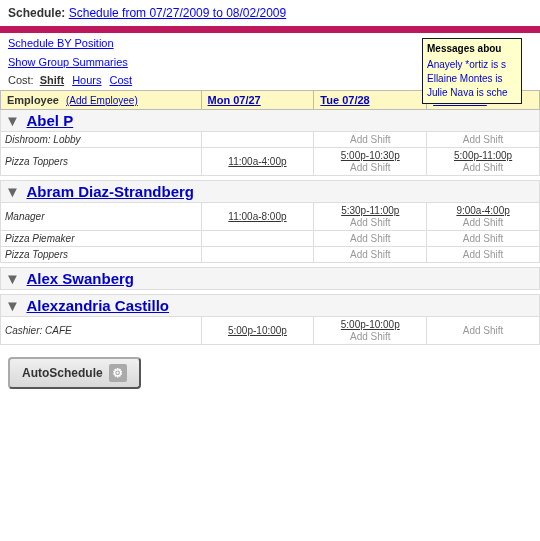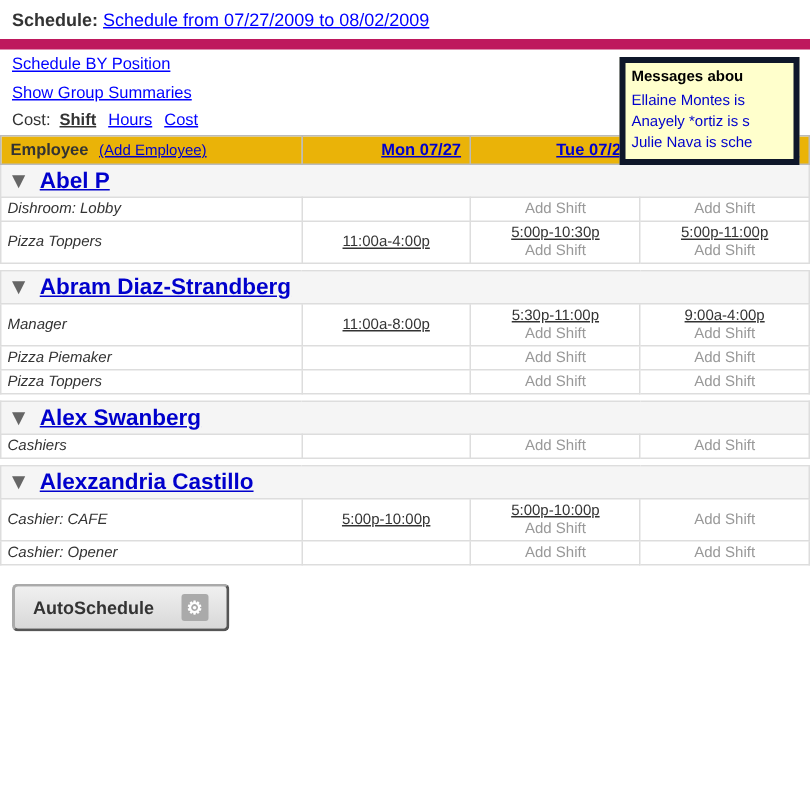--- a/index.html
+++ b/index.html
@@ -65,53 +65,53 @@
     .show-btn.active {
       font-weight: bold;
       text-decoration: underline;
       color: #333;
     }
 
     
     .messages-panel {
       position: absolute;
       top: 38px;
-      right: 7px;
-      width: 120px;
+      right: 18px;
+      width: 100px;
       background: #ffffcc;
-      border: 4px solid #0f172a;
+      border: 1px solid #0f172a;
       padding: 3px 4px;
       font-size: 10px;
       line-height: 1.4;
     }
     .messages-title {
       font-weight: bold;
       font-size: 10px;
       margin-bottom: 2px;
     }
     .msg-item { color: #333; }
     .msg-item span { color: #00c; }
 
     
     .schedule-table {
       width: 100%;
       border-collapse: collapse;
       margin-top: 0;
     }
     .schedule-table th {
-      background: #eab308;
+      background: #fef9c3;
       border: 1px solid #bbb;
       padding: 3px 6px;
       font-size: 11px;
       text-align: left;
       font-weight: bold;
       color: #333;
     }
     .schedule-table th.day-col {
-      text-align: right;
+      text-align: left;
       color: #00c;
       text-decoration: underline;
       cursor: pointer;
       min-width: 90px;
     }
     .schedule-table th.emp-col {
       min-width: 160px;
     }
     .schedule-table td {
       border: 1px solid #ddd;
@@ -168,21 +168,21 @@
       background: linear-gradient(to bottom, #f0f0f0, #d8d8d8);
       border: 2px outset #aaa;
       border-radius: 4px;
       padding: 5px 12px;
       font-size: 12px;
       font-weight: bold;
       color: #333;
       cursor: pointer;
       display: flex;
       align-items: center;
-      gap: 18px;
+      gap: 6px;
     }
     .gear-icon {
       width: 18px;
       height: 18px;
       background: #aaa;
       border-radius: 2px;
       display: inline-flex;
       align-items: center;
       justify-content: center;
       color: #fff;
@@ -194,22 +194,22 @@
 
 <div style="position:relative; width:540px;">
 
   <div class="top-header">
     <span class="schedule-label">Schedule:</span>
     <span class="schedule-link">Schedule from 07/27/2009 to 08/02/2009</span>
   </div>
 
   <div class="messages-panel">
     <div class="messages-title">Messages abou</div>
+    <div class="msg-item"><span>Anayely *ortiz is s</span></div>
     <div class="msg-item"><span>Ellaine Montes is</span></div>
-    <div class="msg-item"><span>Anayely *ortiz is s</span></div>
     <div class="msg-item"><span>Julie Nava is sche</span></div>
   </div>
 
   <div class="nav-links">
     <span class="nav-link">Schedule BY Position</span>
     <span class="nav-link">Show Group Summaries</span>
   </div>
 
   <div class="show-row">
     <span class="show-label">Cost:</span>
@@ -342,38 +342,20 @@
       </tr>
         <tr>
           <td colspan="4" style="height:3px;border:none;background:#fff;"></td>
         </tr>
         <tr class="employee-name-row">
       <td colspan="4">
         <span class="collapse-icon">▼</span>
         <span class="employee-name">Alex Swanberg</span>
       </td>
     </tr>
-        <tr class="position-row">
-        <td class="position-name">Cashiers</td>
-        <td>
-            <div class="cell-content">
-              <span class="add-shift"></span>
-            </div>
-          </td>
-        <td>
-            <div class="cell-content">
-              <span class="add-shift">Add Shift</span>
-            </div>
-          </td>
-        <td>
-            <div class="cell-content">
-              <span class="add-shift">Add Shift</span>
-            </div>
-          </td>
-      </tr>
         <tr>
           <td colspan="4" style="height:3px;border:none;background:#fff;"></td>
         </tr>
         <tr class="employee-name-row">
       <td colspan="4">
         <span class="collapse-icon">▼</span>
         <span class="employee-name">Alexzandria Castillo</span>
       </td>
     </tr>
         <tr class="position-row">
@@ -388,38 +370,20 @@
           <a href="#" style="color:#333;text-decoration:underline;">5:00p-10:00p</a>
           <span class="add-shift">Add Shift</span>
         </div>
           </td>
         <td>
             <div class="cell-content">
               <span class="add-shift">Add Shift</span>
             </div>
           </td>
       </tr>
-        <tr class="position-row">
-        <td class="position-name">Cashier: Opener</td>
-        <td>
-            <div class="cell-content">
-              <span class="add-shift"></span>
-            </div>
-          </td>
-        <td>
-            <div class="cell-content">
-              <span class="add-shift">Add Shift</span>
-            </div>
-          </td>
-        <td>
-            <div class="cell-content">
-              <span class="add-shift">Add Shift</span>
-            </div>
-          </td>
-      </tr>
         <tr>
           <td colspan="4" style="height:3px;border:none;background:#fff;"></td>
         </tr>
       </tbody>
   </table>
 
   <div class="autoschedule-bar">
     <button class="autoschedule-btn">
       <span>AutoSchedule</span>
       <span class="gear-icon">⚙</span>

